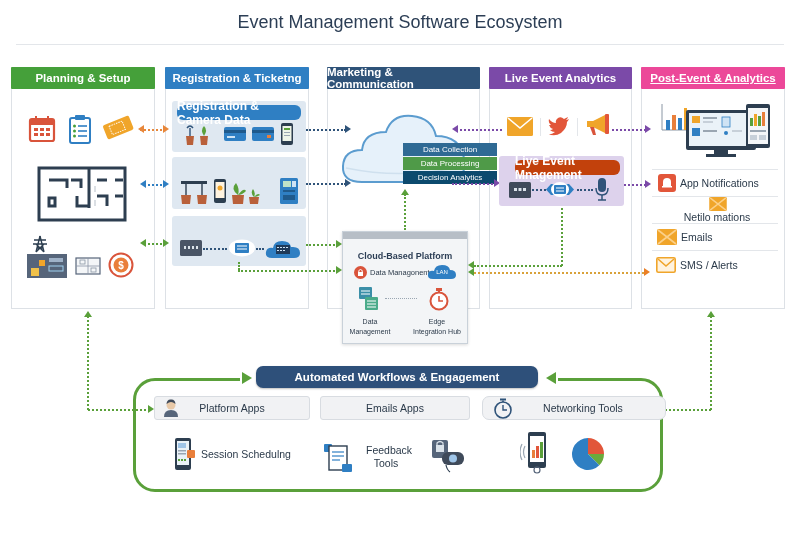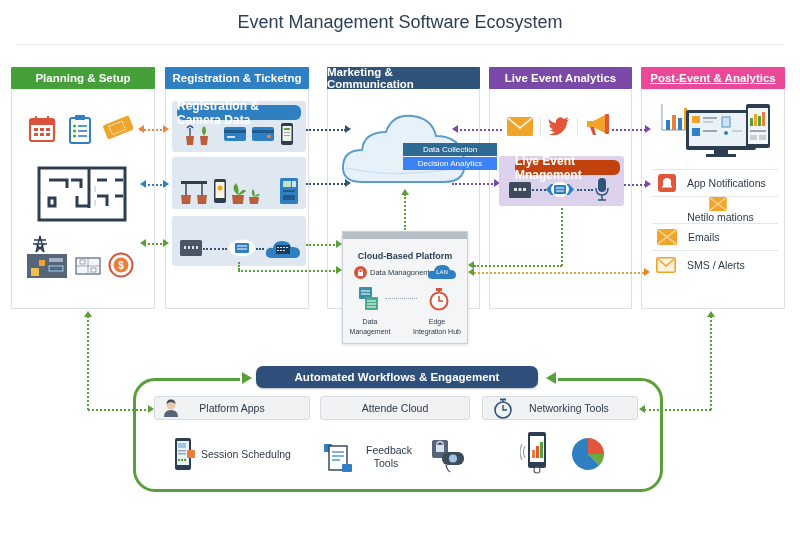--- a/index.html
+++ b/index.html
@@ -22,21 +22,21 @@
   .dash-h { position: absolute; height: 0; border-top: 2px dotted; }
   .dash-v { position: absolute; width: 0; border-left: 2px dotted; }
   .arrow-r, .arrow-l, .arrow-u { position: absolute; width: 0; height: 0; }
   .arrow-r { border-top: 4px solid transparent; border-bottom: 4px solid transparent; border-left: 6px solid; }
   .arrow-l { border-top: 4px solid transparent; border-bottom: 4px solid transparent; border-right: 6px solid; }
   .arrow-u { border-left: 4px solid transparent; border-right: 4px solid transparent; border-bottom: 6px solid; }
 
   .stack-row { position: absolute; left: 372px; width: 94px; height: 13px; color: #fff; font-size: 8px; display: flex; align-items: center; justify-content: center; margin-left: 31px; }
 
   .notif-row { position: absolute; left: 652px; width: 126px; height: 27px; border-bottom: 1px solid #e3e6ea; display: flex; align-items: center; }
-  .notif-row .lbl { font-size: 10.5px; color: #2b3a4a; margin-left: 11px; text-align: center; }
+  .notif-row .lbl { font-size: 10.5px; color: #2b3a4a; margin-left: 4px; text-align: center; }
 
   .loop { position: absolute; left: 133px; top: 378px; width: 530px; height: 114px; border: 3px solid #5aa03a; border-radius: 22px; }
   .pill { position: absolute; height: 24px; border-radius: 3px; background: #f1f2f4; border: 1px solid #d8dce1; display: flex; align-items: center; justify-content: center;
           font-size: 10.5px; color: #2b3a4a; }
 </style>
 </head>
 <body>
 
 <div id="title" class="abs">Event Management Software Ecosystem</div>
 <div id="title-rule" class="abs"></div>
@@ -251,21 +251,21 @@
 <div class="dash-v" style="left:238px; top:262px; height:8px; border-color:#5aa03a;"></div>
 <div class="dash-h" style="left:238px; top:270px; width:100px; border-color:#5aa03a;"></div>
 <div class="arrow-r" style="left:336px; top:266px; border-left-color:#5aa03a;"></div>
 
 <svg class="ico" style="left:340px; top:110px;" width="130" height="76" viewBox="0 0 130 76">
   <path d="M22 72 Q2 72 3 56 Q4 40 22 40 Q24 22 46 22 Q52 4 72 6 Q92 8 96 26 Q120 26 124 48 Q128 72 104 72 Z" fill="#e6f1fa" stroke="#5b9ccf" stroke-width="2"></path>
   <path d="M6 58 Q64 70 124 56" fill="none" stroke="#cfe0ee" stroke-width="1.5"></path>
 </svg>
 <div class="stack-row" style="top:143px; background:#2f6a94;">Data Collection</div>
 <div class="stack-row" style="top:157px; background:#4f9a48;">Data Processing</div>
-<div class="stack-row" style="top:157px; background:#3b82f6;">Decision Analytics</div>
+<div class="stack-row" style="top:171px; background:#0c4a6e;">Decision Analytics</div>
 
 <div class="dash-v" style="left:404px; top:194px; height:36px; border-color:#5aa03a;"></div>
 <div class="arrow-u" style="left:401px; top:189px; border-bottom-color:#5aa03a;"></div>
 
 <div class="abs" style="left:342px; top:231px; width:126px; height:113px; background:#f3f5f7; border:1px solid #c9d1d9; box-shadow:0 1px 3px rgba(0,0,0,0.15);">
   <div class="abs" style="left:0; top:0; width:124px; height:7px; background:#b7bec6;"></div>
   <div class="abs" style="left:0; top:19px; width:124px; text-align:center; font-size:9px; font-weight:bold; color:#2c3e55;">Cloud-Based Platform</div>
   <svg class="ico" style="left:11px; top:34px;" width="13" height="13" viewBox="0 0 13 13">
     <circle cx="6.5" cy="6.5" r="6.5" fill="#d9543b"></circle>
       <rect x="4" y="6" width="5" height="4" fill="#fff"></rect>
@@ -445,23 +445,23 @@
 
 <div class="pill" style="left:154px; top:396px; width:156px;">
   <svg class="ico" style="left:8px; top:2px;" width="16" height="18" viewBox="0 0 16 18">
     <circle cx="8" cy="6" r="4.5" fill="#e8c9a8"></circle>
       <path d="M3.5 5 Q4 0 8 0.5 Q12 0 12.5 5 Q10 3 8 3 Q6 3 3.5 5" fill="#3f4a5a"></path>
       <path d="M1 18 Q1 11 8 11 Q15 11 15 18 Z" fill="#56657a"></path>
   </svg>
   <span>Platform Apps</span>
 </div>
 <div class="pill" style="left:320px; top:396px; width:150px;">
-  <span>Attende Cloud</span>
-</div>
-<div class="pill" style="left:482px; top:396px; width:156px; padding-left:18px;">
+  <span>Emails Apps</span>
+</div>
+<div class="pill" style="left:482px; top:396px; width:184px; padding-left:18px;border-radius:7px;">
   <svg class="ico" style="left:10px; top:1px;" width="20" height="21" viewBox="0 0 20 21">
     <circle cx="10" cy="12" r="8" fill="none" stroke="#2f5379" stroke-width="1.6"></circle>
       <rect x="7" y="0.5" width="6" height="2" fill="#2f5379"></rect>
       <line x1="10" y1="2.5" x2="10" y2="4" stroke="#2f5379" stroke-width="1.6"></line>
     <path d="M10 7 V12 H14" stroke="#2f5379" stroke-width="1.4" fill="none"></path>
   </svg>
   <span>Networking Tools</span>
 </div>
 
 <svg class="ico" style="left:175px; top:438px;" width="22" height="34" viewBox="0 0 22 34">

